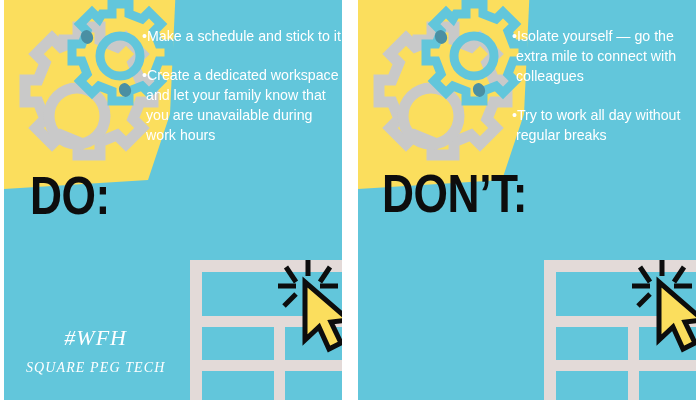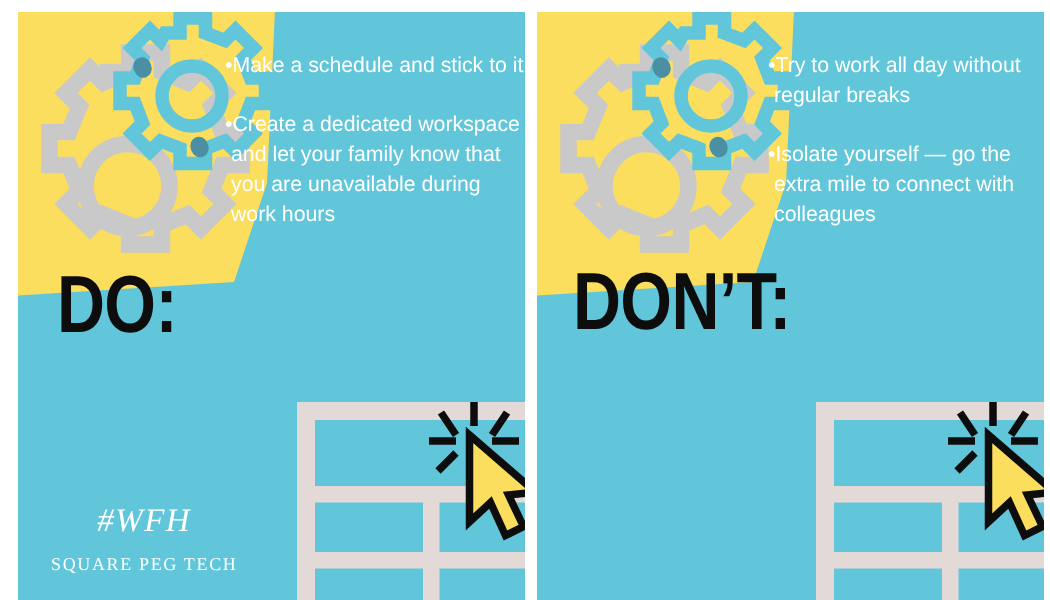--- a/index.html
+++ b/index.html
@@ -13,21 +13,22 @@
     overflow: hidden;
     font-family: "Liberation Sans", sans-serif;
   }
 
   .canvas {
     position: relative;
     width: 700px;
     height: 400px;
     background: #ffffff;
     display: flex;
-    padding: 8px;
+    gap: 8px;
+    padding: 0;
     box-sizing: border-box;
   }
 
   .panel {
     position: relative;
     width: 346px;
     height: 400px;
     background: #62c6db;
     overflow: hidden;
     flex: none;
@@ -111,23 +112,24 @@
     font-family: "Liberation Serif", "DejaVu Serif", serif;
     font-style: italic;
     font-size: 22px;
     line-height: 34px;
     letter-spacing: 1px;
     white-space: nowrap;
   }
   .logo-sub {
     margin-top: 5px;
     font-family: "Liberation Serif", "DejaVu Serif", serif;
-    font-size: 12px;
+    font-size: 14px;
     letter-spacing: 1.1px;
     white-space: nowrap;
+    font-style: italic;
   }
 
   
   .grid-art {
     position: absolute;
     right: -14px;
     bottom: 0;
     width: 166px;
     height: 140px;
     pointer-events: none;
@@ -248,22 +250,22 @@
                      l-5 -13 l-10 0 l0 -17 l10 0
                      l5 -13 l-7 -7 l12 -12 l7 7 Z" transform="translate(-22,18)"></path>
             <circle cx="122" cy="62" r="20"></circle>
           </g>
           <ellipse cx="89" cy="43" rx="6" ry="7" fill="#4a8fa3" transform="rotate(-20 89 43)"></ellipse>
           <ellipse cx="127" cy="96" rx="6" ry="7" fill="#4a8fa3" transform="rotate(-20 127 96)"></ellipse>
         </svg>
       </div>
 
       <div class="bullets">
+        <div class="bullet">•Isolate yourself — go the extra mile to connect with colleagues</div>
         <div class="bullet">•Try to work all day without regular breaks</div>
-        <div class="bullet">•Isolate yourself — go the extra mile to connect with colleagues</div>
       </div>
 
       <div class="headline">DON’T:</div>
 
       <div class="grid-art">
         <svg width="166" height="140" viewBox="0 0 166 140" xmlns="http://www.w3.org/2000/svg">
           <g fill="#e3dad8">
             <rect x="0" y="0" width="166" height="12"></rect>
             <rect x="0" y="0" width="12" height="140"></rect>
             <rect x="0" y="56" width="166" height="11"></rect>

